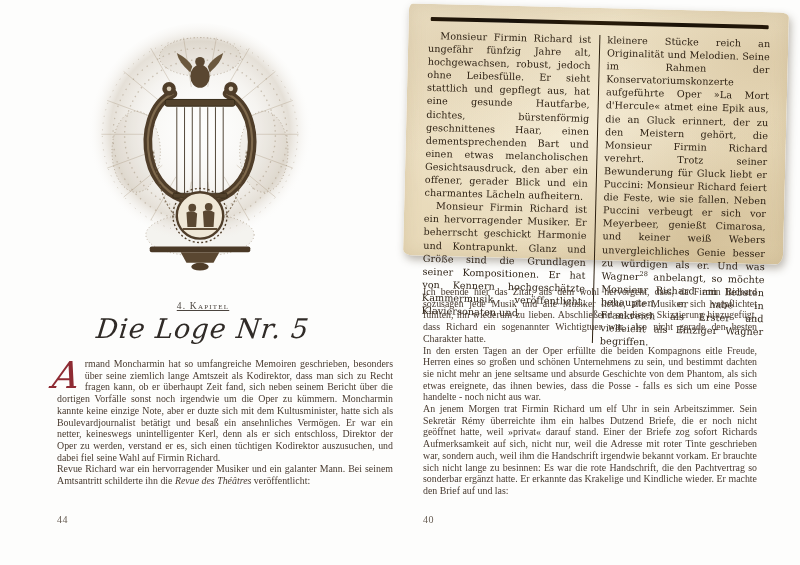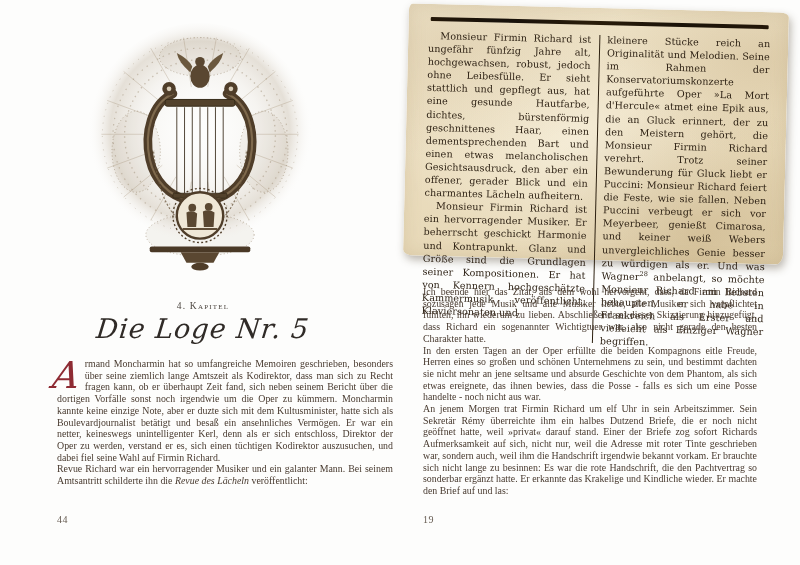--- a/index.html
+++ b/index.html
@@ -5,21 +5,21 @@
   html,body{margin:0;padding:0;background:#e9e9e9;}
   .spread{
     position:relative;width:800px;height:565px;background:#fdfdfc;
     overflow:hidden;font-family:"Liberation Serif", serif;
   }
   
   .illustration{position:absolute;left:84px;top:4px;width:232px;height:276px;}
   .chapter-label{
     position:absolute;left:35px;top:301px;width:336px;text-align:center;
     font-family:"Liberation Serif",serif;font-variant:small-caps;
-    font-size:9.5px;letter-spacing:1.2px;color:#4b443e;
+    font-size:9.5px;letter-spacing:1.2px;color:#4b443e;text-decoration:underline;
   }
   .chapter-title{
     position:absolute;left:25px;top:313px;width:356px;text-align:center;
     font-family:"DejaVu Serif",serif;font-style:italic;
     font-size:27px;color:#302b27;transform:skewX(-6deg);
     letter-spacing:1px;
   }
   .body-text{
     position:absolute;font-size:9.9px;line-height:11.7px;color:#483a2f;
     text-align:justify;font-family:"Liberation Serif",serif;
@@ -166,21 +166,21 @@
       <path d="M100,254 L140,254 L134,265 L106,265 Z" fill="#5a4731"></path>
       <ellipse cx="120" cy="269" rx="9" ry="4" fill="#4f3d29"></ellipse>
     </svg>
 
     <div class="chapter-label">4. Kapitel</div>
 
     <div class="chapter-title">Die Loge Nr. 5</div>
 
     <div class="body-text left-body">
       <p><span class="drop-cap">A</span><span>rmand Moncharmin hat so umfangreiche Memoiren geschrieben, besonders über seine ziemlich lange Amtszeit als Kodirektor, dass man sich zu Recht fragen kann, ob er überhaupt Zeit fand, sich neben seinem Bericht über die dortigen Vorfälle sonst noch irgendwie um die Oper zu kümmern. Moncharmin kannte keine einzige Note, aber er duzte sich mit dem Kultusminister, hatte sich als Boulevardjournalist betätigt und besaß ein ansehnliches Vermögen. Er war ein netter, keineswegs unintelligenter Kerl, denn als er sich entschloss, Direktor der Oper zu werden, verstand er es, sich einen tüchtigen Kodirektor auszusuchen, und dabei fiel seine Wahl auf Firmin Richard.</span></p>
-      <p><span>Revue Richard war ein hervorragender Musiker und ein galanter Mann. Bei seinem Amtsantritt schilderte ihn die </span><span class="ital">Revue des Lächeln</span><span> veröffentlicht:</span></p>
+      <p><span>Revue Richard war ein hervorragender Musiker und ein galanter Mann. Bei seinem Amtsantritt schilderte ihn die </span><span class="ital">Revue des Théâtres</span><span> veröffentlicht:</span></p>
     </div>
 
     <div class="page-number pn-left">44</div>
   </div>
 
   <div>
 
     <div class="clipping">
       <div class="clip-rule"></div>
       <div class="clip-cols">
@@ -194,16 +194,16 @@
         </div>
       </div>
     </div>
 
     <div class="body-text right-body">
       <p>Ich beende hier das Zitat, aus dem wohl hervorgeht, dass, da Firmin Richard sozusagen jede Musik und alle Musiker liebte, alle Musiker sich verpflichtet fühlten, ihn wiederum zu lieben. Abschließend sei dieser Skizzierung hinzugefügt, dass Richard ein sogenannter Wichtigtuer war, also nicht gerade den besten Charakter hatte.</p>
       <p>In den ersten Tagen an der Oper erfüllte die beiden Kompagnons eitle Freude, Herren eines so großen und schönen Unternehmens zu sein, und bestimmt dachten sie nicht mehr an jene seltsame und absurde Geschichte von dem Phantom, als sich etwas ereignete, das ihnen bewies, dass die Posse - falls es sich um eine Posse handelte - noch nicht aus war.</p>
       <p>An jenem Morgen trat Firmin Richard um elf Uhr in sein Arbeitszimmer. Sein Sekretär Rémy überreichte ihm ein halbes Dutzend Briefe, die er noch nicht geöffnet hatte, weil »privat« darauf stand. Einer der Briefe zog sofort Richards Aufmerksamkeit auf sich, nicht nur, weil die Adresse mit roter Tinte geschrieben war, sondern auch, weil ihm die Handschrift irgendwie bekannt vorkam. Er brauchte sich nicht lange zu besinnen: Es war die rote Handschrift, die den Pachtvertrag so sonderbar ergänzt hatte. Er erkannte das Krakelige und Kindliche wieder. Er machte den Brief auf und las:</p>
     </div>
 
-    <div class="page-number pn-right">19</div>
+    <div class="page-number pn-right">40</div>
   </div>
 
 </div>
 
 </body></html>

